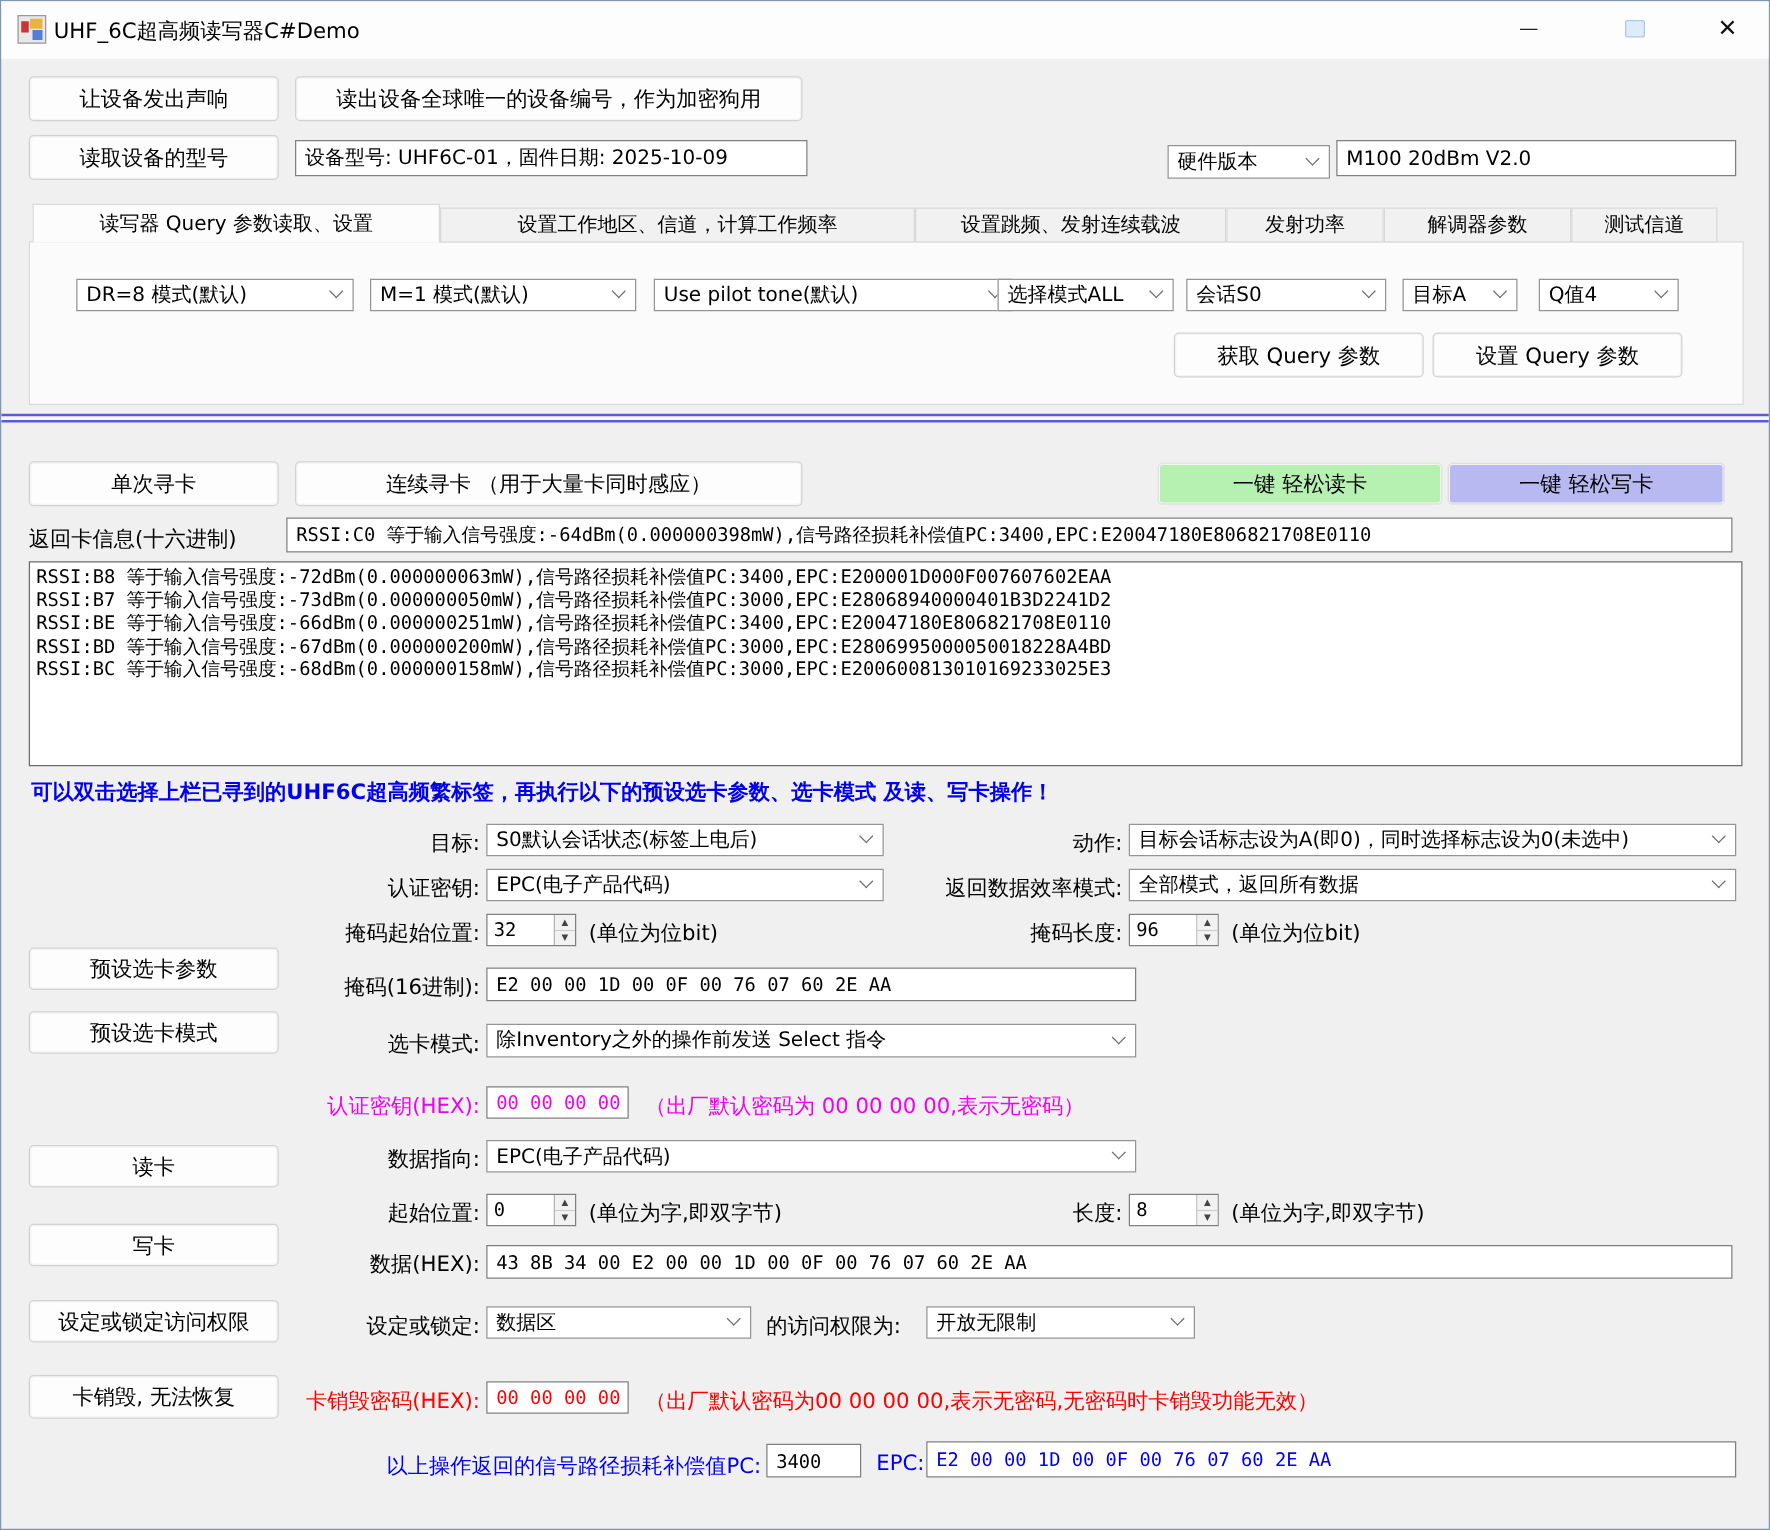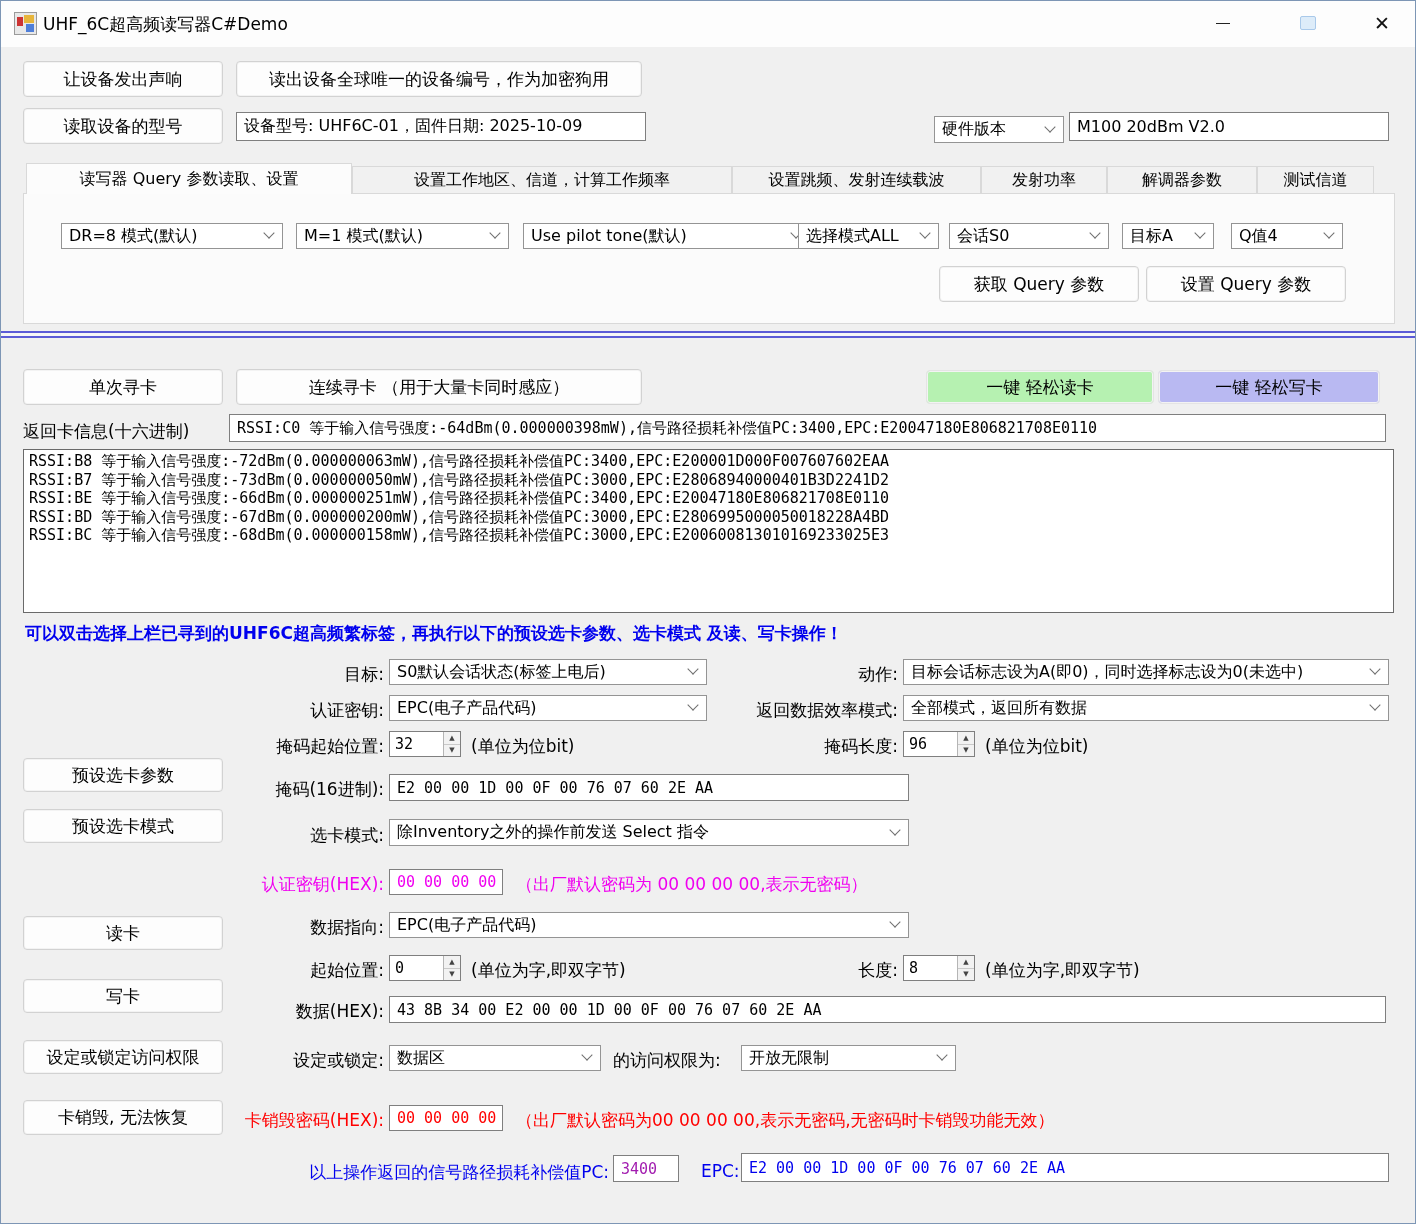--- a/index.html
+++ b/index.html
@@ -261,17 +261,17 @@
     <span>开放无限制</span>
       <span class="chev"></span>
   </div>
 
   <div class="btn" style="left:22px;top:1099px;width:200px;height:35px;">卡销毁, 无法恢复</div>
   <div class="lbl lbl-r c-red" style="left:100px;top:1108px;width:283px;">卡销毁密码(HEX):</div>
   <div class="field" style="left:388px;top:1104px;width:114px;height:26px;color:#ff0000;">00 00 00 00</div>
   <div class="lbl c-red" style="left:515px;top:1108px;">（出厂默认密码为00 00 00 00,表示无密码,无密码时卡销毁功能无效）</div>
 
   <div class="lbl lbl-r c-blue" style="left:230px;top:1160px;width:378px;">以上操作返回的信号路径损耗补偿值PC:</div>
-  <div class="field" style="left:612px;top:1154px;width:66px;height:27px;color:#a21caf;">3400</div>
+  <div class="field" style="left:612px;top:1154px;width:76px;height:27px;color:#000000;">3400</div>
   <div class="lbl c-blue" style="left:700px;top:1160px;">EPC:</div>
   <div class="field" style="left:740px;top:1152px;width:648px;height:29px;color:#0000ee;">E2 00 00 1D 00 0F 00 76 07 60 2E AA</div>
 
 </div>
 
 </body></html>

